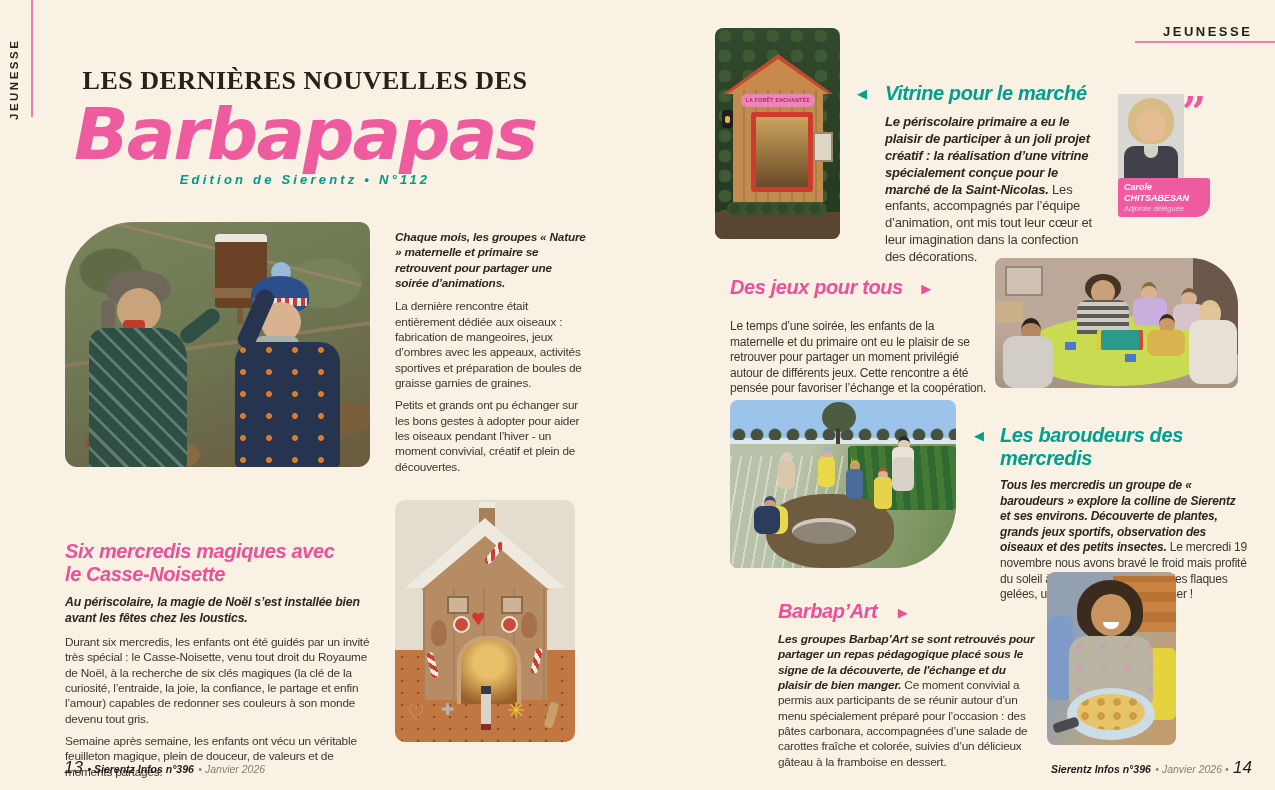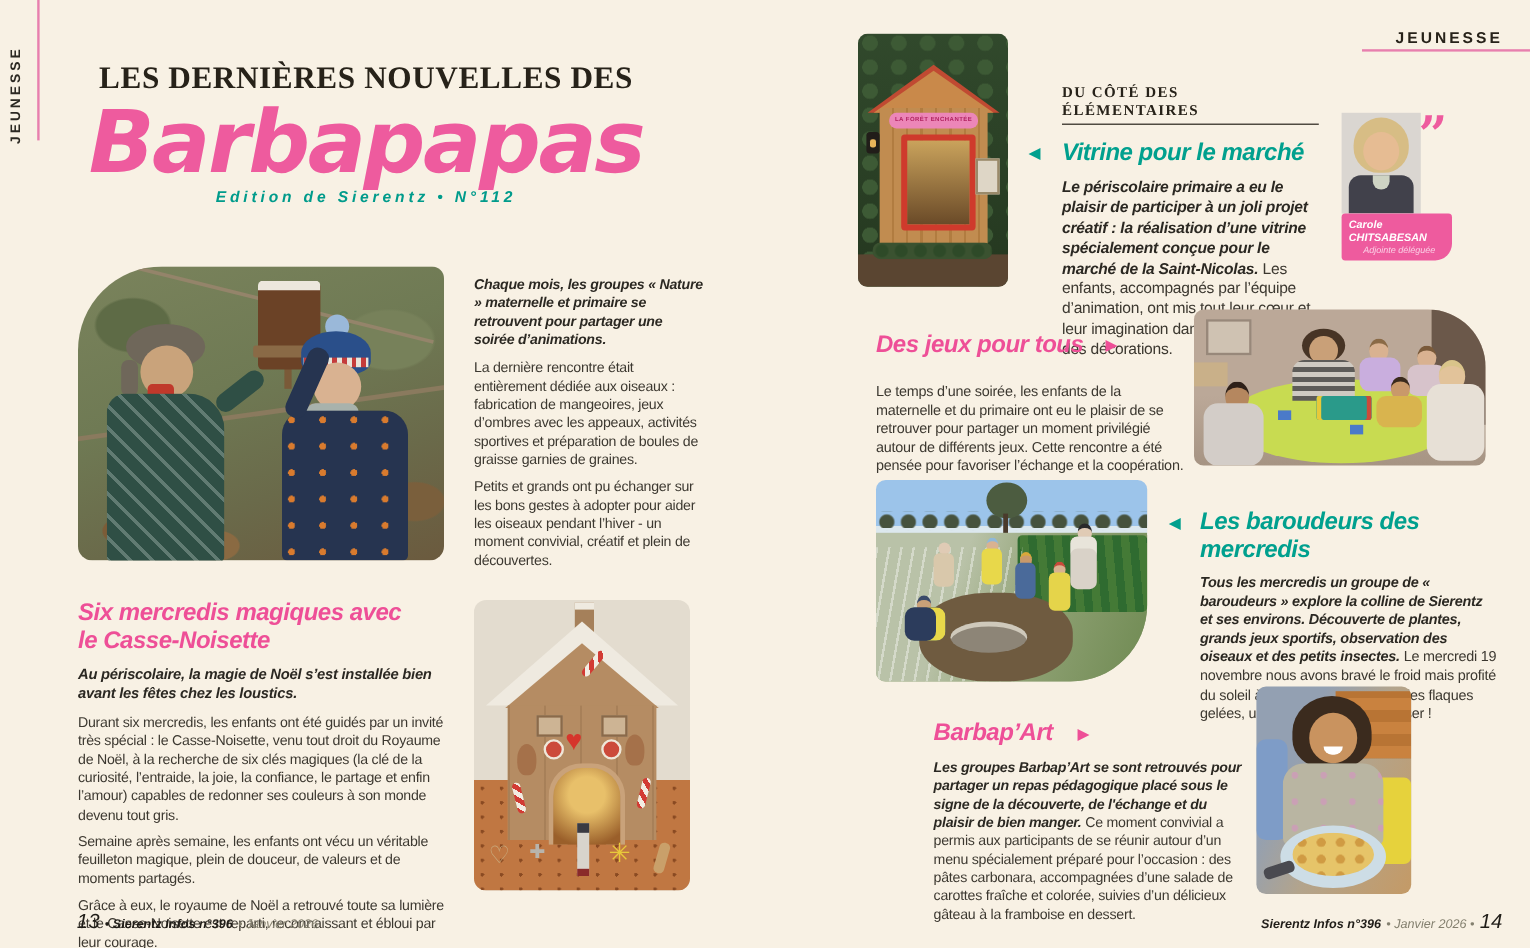--- a/index.html
+++ b/index.html
@@ -9,21 +9,21 @@
 
   
   .kicker{font-family:"Liberation Serif", serif;font-weight:700;font-size:26px;letter-spacing:.5px;color:#272219;}
   .script-title{font-family:"DejaVu Sans", sans-serif;font-weight:800;font-style:italic;
                 font-size:72px;letter-spacing:-2px;color:#ee5b9e;line-height:1;}
   .subtitle{color:#009b8b;font-weight:700;font-style:italic;font-size:13px;letter-spacing:3.2px;}
   .rubric{font-family:"Liberation Serif", serif;font-weight:700;font-size:12.5px;letter-spacing:1.2px;
           color:#272219;border-bottom:1.5px solid #272219;padding-bottom:3px;display:inline-block;}
   .hd{font-weight:800;font-style:italic;font-size:19px;letter-spacing:-.4px;line-height:1.15;}
   .hd-teal{color:#00a08e;}
-  .hd-pink{color:#ee4f97;}
+  .hd-pink{color:#ee4f97;margin-top:40px;}
   .lead{font-weight:700;font-style:italic;font-size:11.8px;line-height:1.3;color:#2b2822;letter-spacing:-.2px;}
   .btxt{font-size:11.8px;line-height:1.3;color:#3c3830;letter-spacing:-.2px;}
   .btxt p{margin:0 0 7px;}
   .lead-inline{font-weight:700;font-style:italic;color:#2b2822;}
   .arrow{font-size:13px;vertical-align:1px;}
   .a-teal{color:#00a08e;} .a-pink{color:#ee4f97;}
   .vtab{writing-mode:vertical-rl;transform:rotate(180deg);font-size:11.5px;font-weight:700;
         letter-spacing:2.5px;color:#2b2822;}
   .toptab{font-size:13px;font-weight:700;letter-spacing:2.5px;color:#272219;}
   .rule{background:#e87fae;}
@@ -35,31 +35,31 @@
   
   .ph{position:absolute;overflow:hidden;}
   .ph *{position:absolute;}
   .cane{width:7px;height:26px;border-radius:4px;
         background:repeating-linear-gradient(45deg,#d23b34 0 4px,#f2ece2 4px 8px);}
   .quote-ic{font-family:"DejaVu Serif", serif;font-weight:700;font-size:42px;line-height:.6;color:#ee5b9e;}
 
   
   .carole-panel{background:#ee5b9e;border-radius:3px 3px 14px 3px;color:#fff;padding:4px 6px;}
   .carole-name{font-size:9px;font-weight:700;font-style:italic;line-height:1.2;}
-  .carole-role{font-size:7.5px;font-style:italic;color:#fbd0e6;line-height:1.2;margin-left:12px;}
+  .carole-role{font-size:7.5px;font-style:italic;color:#fbd0e6;line-height:1.2;}
 </style>
 </head>
 <body>
 
 <div class="spread">
 
   <div class="abs rule" style="left:31px;top:0;width:1.5px;height:117px;"></div>
   <div class="abs vtab" style="left:8px;top:30px;height:90px;">JEUNESSE</div>
 
-  <div class="abs" style="left:70px;top:50px;width:470px;text-align:center;">
+  <div class="abs" style="left:70px;top:66px;width:470px;text-align:center;">
     <div class="kicker">LES DERNIÈRES NOUVELLES DES</div>
     <div class="script-title" style="margin-top:2px;">Barbapapas</div>
     <div class="subtitle" style="margin-top:2px;">Edition de Sierentz • N°112</div>
   </div>
 
   <div class="ph" style="left:65px;top:222px;width:305px;height:245px;border-radius:70px 10px 12px 12px;
        background:
         radial-gradient(26px 18px at 12% 90%,#7c5c37 0 60%,transparent 65%),
         radial-gradient(30px 20px at 38% 95%,#8a6a42 0 60%,transparent 65%),
         radial-gradient(36px 24px at 68% 92%,#6d5639 0 60%,transparent 65%),
@@ -160,21 +160,20 @@
     <div style="left:36px;top:84px;width:52px;height:70px;border:5px solid #cf3a2c;border-radius:3px;
          background:linear-gradient(#caa35c,#6a4a28);"></div>
     <div style="left:98px;top:104px;width:16px;height:26px;background:#ded6c6;border:2px solid #9a8a6a;"></div>
     <div style="left:7px;top:82px;width:11px;height:18px;background:#211d19;border-radius:3px;"></div>
     <div style="left:10px;top:88px;width:5px;height:7px;background:#e8b45a;border-radius:2px;"></div>
     <div style="left:12px;top:174px;width:100px;height:14px;border-radius:7px;
          background:radial-gradient(circle 6px at 8px 7px,#2e4a28 80%,transparent) 0 0/16px 14px,#3a5230;"></div>
   </div>
 
   <div class="abs" style="left:885px;top:70px;width:214px;">
-    <span class="rubric">DU CÔTÉ DES ÉLÉMENTAIRES</span>
     <div style="margin-top:12px;">
       <span class="arrow a-teal abs" style="left:-28px;margin-top:4px;">◀</span>
       <span class="hd hd-teal" style="font-size:20px;">Vitrine pour le marché</span>
     </div>
     <p class="btxt" style="margin-top:9px;font-size:13px;">
       <span class="lead-inline">Le périscolaire primaire a eu le plaisir de participer à un joli projet créatif : la réalisation d’une vitrine spécialement conçue pour le marché de la Saint-Nicolas.</span>
       <span>Les enfants, accompagnés par l’équipe d’animation, ont mis tout leur cœur et leur imagination dans la confection des décorations.</span>
     </p>
   </div>
 

